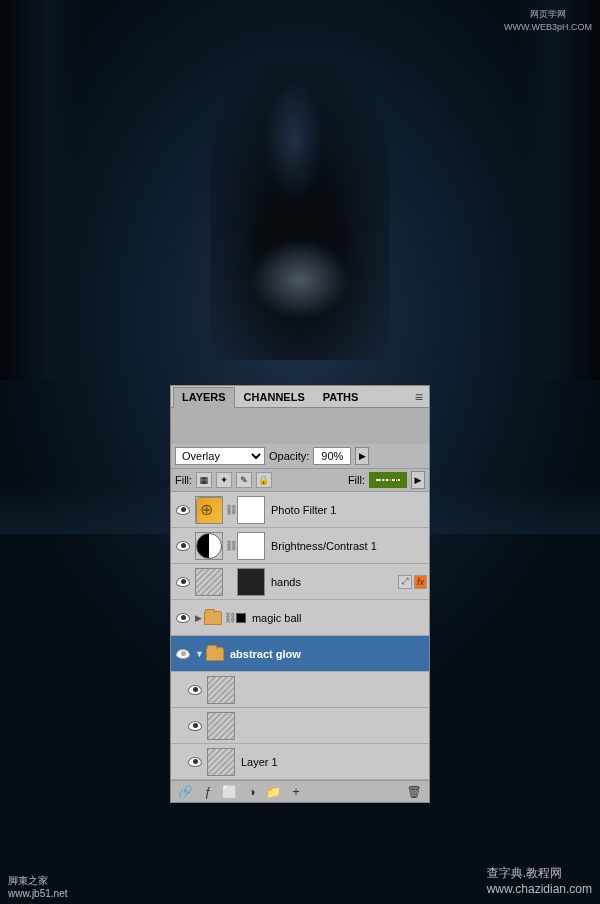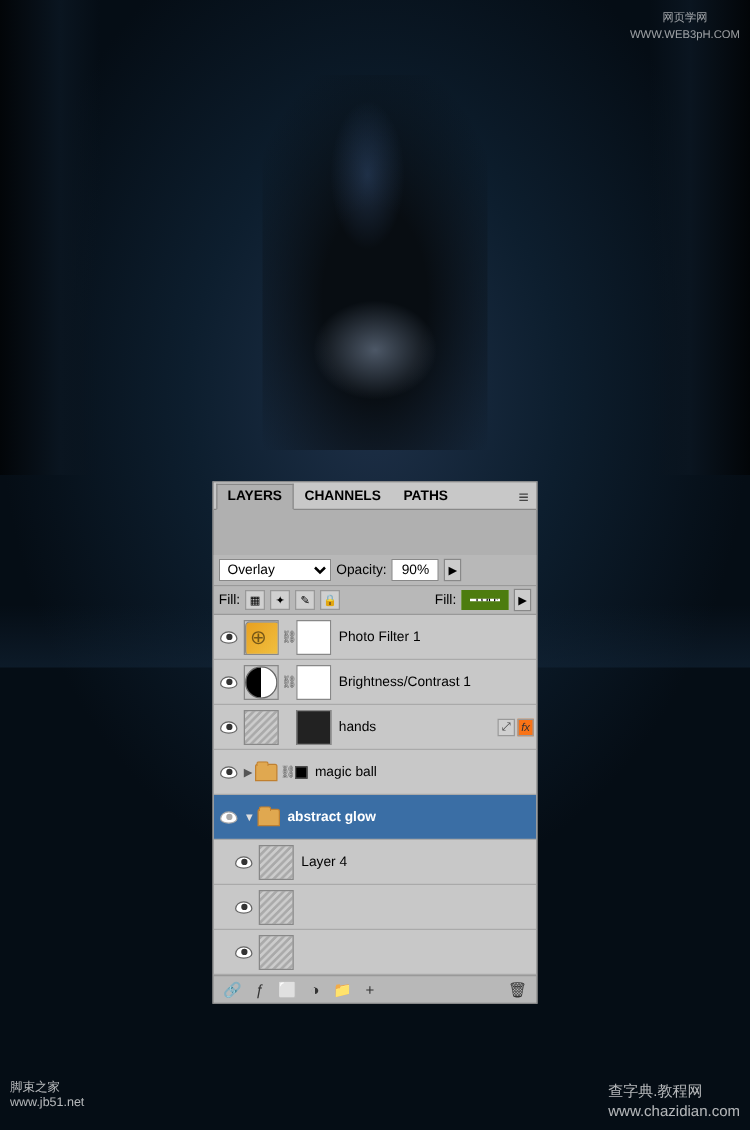--- a/index.html
+++ b/index.html
@@ -41,21 +41,21 @@
       color: rgba(255,255,255,0.6);
       font-size: 9px;
       text-align: center;
       line-height: 1.4;
       z-index: 10;
     }
 
     
     .watermark-bl {
       position: absolute;
-      bottom: 16px;
+      bottom: 5px;
       left: 8px;
       color: rgba(255,255,255,0.7);
       font-size: 10px;
       z-index: 10;
     }
 
     
     .watermark-br {
       position: absolute;
       bottom: 8px;
@@ -553,48 +553,48 @@
       <div class="eye-icon">
         <div class="eye-shape" style="border-color:#aaa;">
             <div class="eye-pupil" style="background:#aaa;"></div>
           </div>
       </div>
       <span class="expand-arrow" style="color:#ddd;">▼</span>
       <div class="folder-icon"></div>
       <span class="layer-name">abstract glow</span>
     </div>
 
+
     <div class="layer-row indent-1">
       <div class="eye-icon">
         <div class="eye-shape">
             <div class="eye-pupil"></div>
           </div>
       </div>
       <div class="layer-thumb" style="background:linear-gradient(135deg,#aaa 25%,#ccc 25%,#ccc 50%,#aaa 50%,#aaa 75%,#ccc 75%);background-size:6px 6px;"></div>
-      <span class="layer-name">Layer 4</span>
     </div>
 
     <div class="layer-row indent-1">
       <div class="eye-icon">
         <div class="eye-shape">
             <div class="eye-pupil"></div>
           </div>
       </div>
       <div class="layer-thumb" style="background:linear-gradient(135deg,#aaa 25%,#ccc 25%,#ccc 50%,#aaa 50%,#aaa 75%,#ccc 75%);background-size:6px 6px;"></div>
     </div>
 
     <div class="layer-row indent-1">
       <div class="eye-icon">
         <div class="eye-shape">
             <div class="eye-pupil"></div>
           </div>
       </div>
       <div class="layer-thumb" style="background:linear-gradient(135deg,#aaa 25%,#ccc 25%,#ccc 50%,#aaa 50%,#aaa 75%,#ccc 75%);background-size:6px 6px;"></div>
-    </div>
-
+      <span class="layer-name">Layer 1</span>
+    </div>
 
   </div>
 
   <div class="panel-bottom">
     <div class="bottom-icon" title="Link layers">🔗</div>
     <div class="bottom-icon" title="Add layer style">ƒ</div>
     <div class="bottom-icon" title="Add mask">⬜</div>
     <div class="bottom-icon" title="New adjustment">◑</div>
     <div class="bottom-icon" title="New group">📁</div>
     <div class="bottom-icon" title="New layer">+</div>

